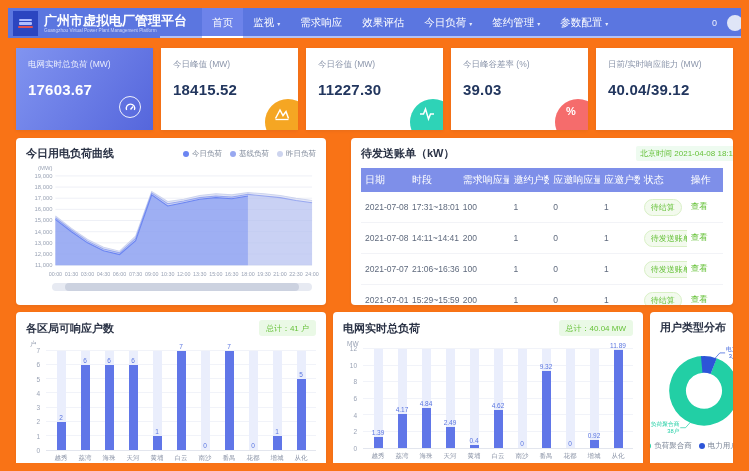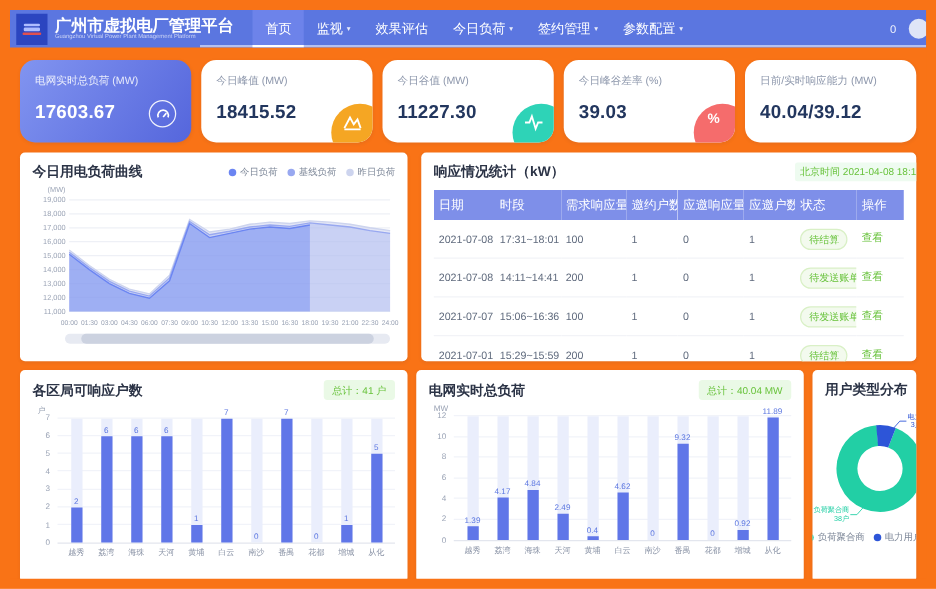--- a/index.html
+++ b/index.html
@@ -18,33 +18,33 @@
   .nav-item { height:30px; display:flex; align-items:center; padding:0 10px; color:#fff; font-size:10.5px; cursor:pointer; position:relative; white-space:nowrap; }
   .nav-item.active { background:#6d83ea; }
   .nav-item.active::after { content:""; position:absolute; left:0; right:0; bottom:0; height:2px; background:#fff; }
   .caret { font-size:6px; margin-left:3px; opacity:.85; }
   .header-right { margin-left:auto; display:flex; align-items:center; gap:10px; }
   .notif { color:rgba(255,255,255,.9); font-size:9px; }
   .avatar { width:16px; height:16px; border-radius:50%; background:#dfe5f7; margin-right:-10px; flex-shrink:0; }
 
   
   .kpi-row { display:flex; gap:8px; margin:10px 8px 0 8px; }
-  .kpi-card { flex:1; height:66px; background:#fff; border-radius:12px; padding:11px 12px; position:relative; overflow:hidden; box-shadow:0 1px 3px rgba(31,45,90,.08); cursor:pointer; }
+  .kpi-card { flex:1; height:82px; background:#fff; border-radius:0; padding:11px 12px; position:relative; overflow:hidden; box-shadow:0 1px 3px rgba(31,45,90,.08); cursor:pointer; }
   .kpi-label { font-size:8.5px; color:#8c96ab; white-space:nowrap; }
   .kpi-value { font-size:15px; font-weight:bold; color:#22365e; margin-top:10px; letter-spacing:.2px; }
   .kpi-primary { background:linear-gradient(125deg,#8194f0 0%,#5566dc 100%); }
   .kpi-primary .kpi-label { color:rgba(255,255,255,.85); }
   .kpi-primary .kpi-value { color:#fff; }
   .kpi-corner { position:absolute; right:-13px; bottom:-15px; width:46px; height:46px; border-radius:50%; }
   .kpi-corner svg { position:absolute; left:9px; top:7px; width:16px; height:16px; }
   .kpi-corner .pct { position:absolute; left:11px; top:6px; color:#fff; font-size:11px; font-weight:bold; }
   .kpi-gauge { position:absolute; right:12px; bottom:12px; width:22px; height:22px; border:1.5px solid rgba(255,255,255,.9); border-radius:50%; display:flex; align-items:center; justify-content:center; }
 
   
-  .mid-row { display:flex; gap:11px; margin:8px 8px 0 8px; height:167px; }
+  .mid-row { display:flex; gap:25px; margin:8px 8px 0 8px; height:167px; }
   .bottom-row { display:flex; gap:7px; margin:7px 8px 0 8px; height:170px; }
   .panel { background:#fff; border-radius:4px; padding:8px 10px; box-shadow:0 1px 3px rgba(31,45,90,.08); overflow:hidden; }
   .panel-head { display:flex; justify-content:space-between; align-items:center; }
   .panel-title { font-size:11px; font-weight:bold; color:#2b3346; white-space:nowrap; }
 
   
   .load-panel { width:310px; flex-shrink:0; }
   .legend { display:flex; gap:8px; align-items:center; }
   .legend-item { display:flex; align-items:center; gap:3px; font-size:7.5px; color:#7d8798; cursor:pointer; white-space:nowrap; }
   .legend-dot { width:6px; height:6px; border-radius:50%; }
@@ -98,20 +98,23 @@
       <div class="app-title">广州市虚拟电厂管理平台</div>
       <div class="app-subtitle">Guangzhou Virtual Power Plant Management Platform</div>
     </div>
     <nav id="main-nav">
         <div class="nav-item active">
           <span>首页</span>
         </div>
         <div class="nav-item">
           <span>监视</span>
           <span class="caret">▾</span>
+        </div>
+        <div class="nav-item">
+          <span>需求响应</span>
         </div>
         <div class="nav-item">
           <span>效果评估</span>
         </div>
         <div class="nav-item">
           <span>今日负荷</span>
           <span class="caret">▾</span>
         </div>
         <div class="nav-item">
           <span>签约管理</span>
@@ -235,21 +238,21 @@
           <path d="M30.0,56.9 L46.4,69.3 L62.8,80.5 L79.1,88.4 L95.5,92.3 L111.9,78.3 L128.3,32.1 L144.6,43.4 L161.0,40.0 L177.4,36.6 L193.8,34.9 L210.1,36.1 L226.5,33.3 L226.5,103 L30,103 Z" fill="rgba(107,133,242,0.45)"></path>
           <path d="M30.0,56.9 L46.4,69.3 L62.8,80.5 L79.1,88.4 L95.5,92.3 L111.9,78.3 L128.3,32.1 L144.6,43.4 L161.0,40.0 L177.4,36.6 L193.8,34.9 L210.1,36.1 L226.5,33.3" fill="none" stroke="#6b85f2" stroke-width="1.1"></path>
         </svg>
       <div class="zoombar">
           <div class="zoomhandle"></div>
         </div>
     </section>
 
     <section class="panel table-panel">
       <div class="panel-head">
-        <div class="panel-title">响应情况统计（kW）</div>
+        <div class="panel-title">待发送账单（kW）</div>
         <span class="timestamp">北京时间 2021-04-08 18:1</span>
       </div>
       <table>
         <colgroup>
           <col style="width:13%">
             <col style="width:14%">
             <col style="width:14%">
             <col style="width:11%">
           <col style="width:14%">
             <col style="width:11%">
@@ -284,21 +287,21 @@
               <td>14:11~14:41</td>
               <td>200</td>
               <td>1</td>
               <td>0</td>
               <td>1</td>
               <td><span class="status-pill">待发送账单</span></td>
               <td><span class="view-link">查看</span></td>
             </tr>
             <tr>
               <td>2021-07-07</td>
-              <td>15:06~16:36</td>
+              <td>21:06~16:36</td>
               <td>100</td>
               <td>1</td>
               <td>0</td>
               <td>1</td>
               <td><span class="status-pill">待发送账单</span></td>
               <td><span class="view-link">查看</span></td>
             </tr>
             <tr>
               <td>2021-07-01</td>
               <td>15:29~15:59</td>

